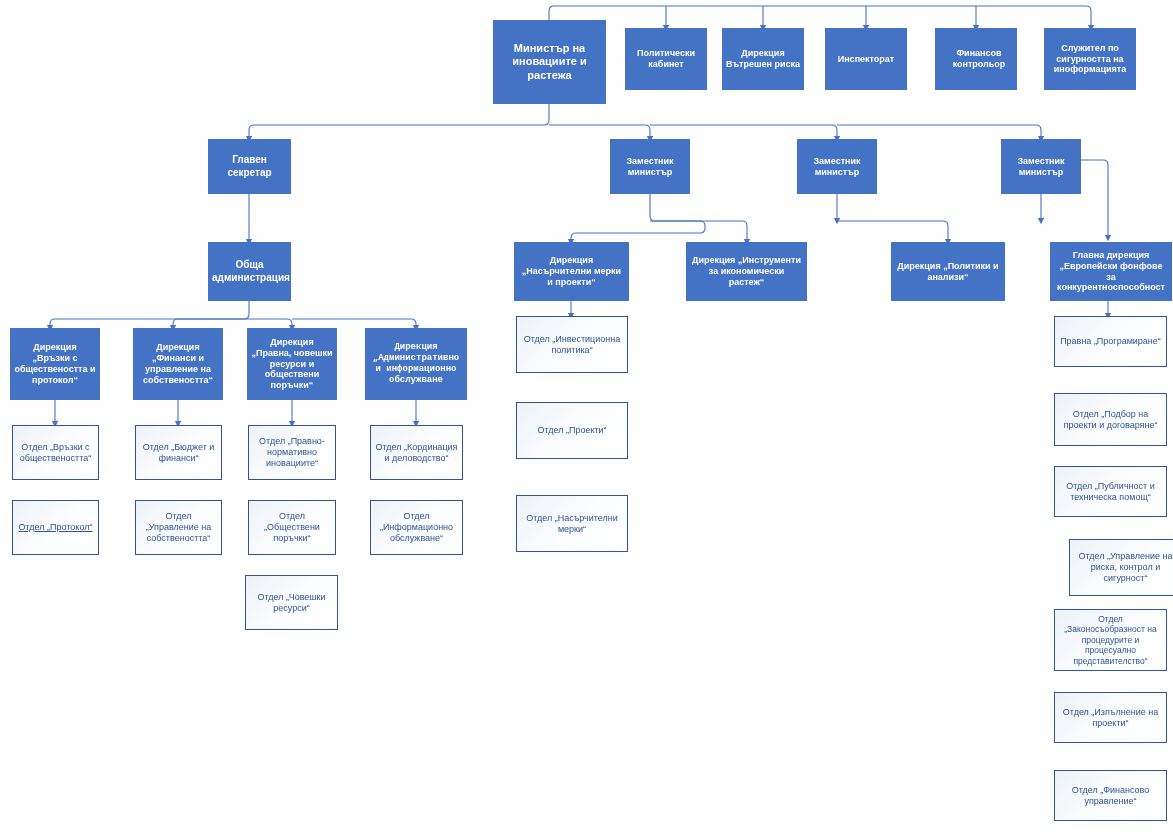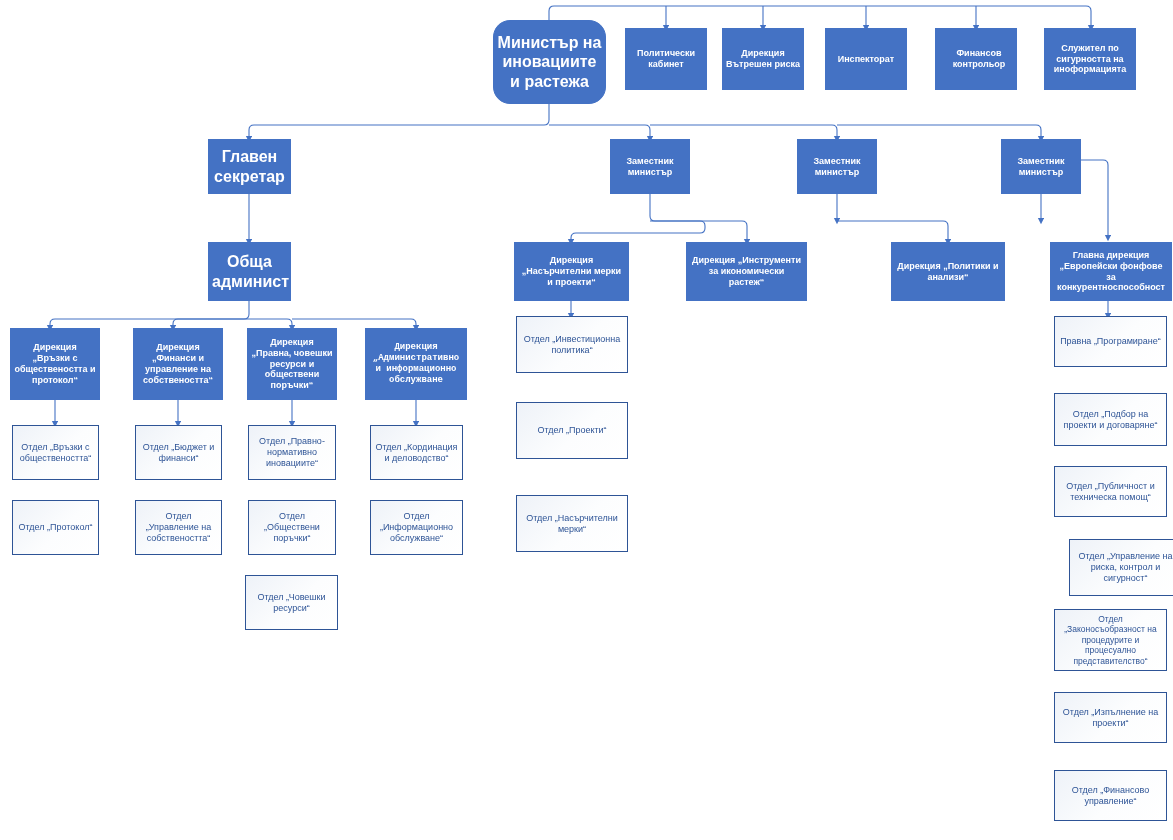--- a/index.html
+++ b/index.html
@@ -44,22 +44,22 @@
     font-weight: bold;
     border: 1px solid #4472C4;
   }
   
   .node.light {
     background: linear-gradient(135deg, #eef2f8 0%, #fcfdfe 55%, #ffffff 100%);
     color: #2E5496;
     font-weight: normal;
     border: 1px solid #2E5496;
   }
-  .s11 { font-size: 16px; border-radius: 17px; }
-  .s10 { font-size: 16px; }
+  .s11 { font-size: 11px; }
+  .s10 { font-size: 10px; }
   .s9  { font-size: 9px;  }
   .s8  { font-size: 8.5px; }
 </style>
 </head>
 <body>
 
 <div id="chart-root">
 
   <svg id="connectors" viewBox="0 0 1173 840" width="1173" height="840" xmlns="http://www.w3.org/2000/svg">
     <defs>
@@ -164,21 +164,21 @@
   <div class="node dark s9" style="left:247px; top:328px; width:90px; height:72px;">
     <span>Дирекция „Правна, човешки ресурси и обществени поръчки“</span>
   </div>
   <div class="node dark s9" style="left:365px; top:328px; width:102px; height:72px;font-family:Liberation Mono, monospace;">
     <span>Дирекция „Административно и информационно обслужване</span>
   </div>
 
   <div class="node light s9" style="left:12px; top:425px; width:87px; height:55px;">
     <span>Отдел „Връзки с обществеността“</span>
   </div>
-  <div class="node light s9" style="left:12px; top:500px; width:87px; height:55px;">
+  <div class="node light s9" style="left:12px; top:500px; width:87px; height:55px;text-decoration:underline;">
     <span>Отдел „Протокол“</span>
   </div>
 
   <div class="node light s9" style="left:135px; top:425px; width:87px; height:55px;">
     <span>Отдел „Бюджет и финанси“</span>
   </div>
   <div class="node light s9" style="left:135px; top:500px; width:87px; height:55px;">
     <span>Отдел „Управление на собствеността“</span>
   </div>
 

